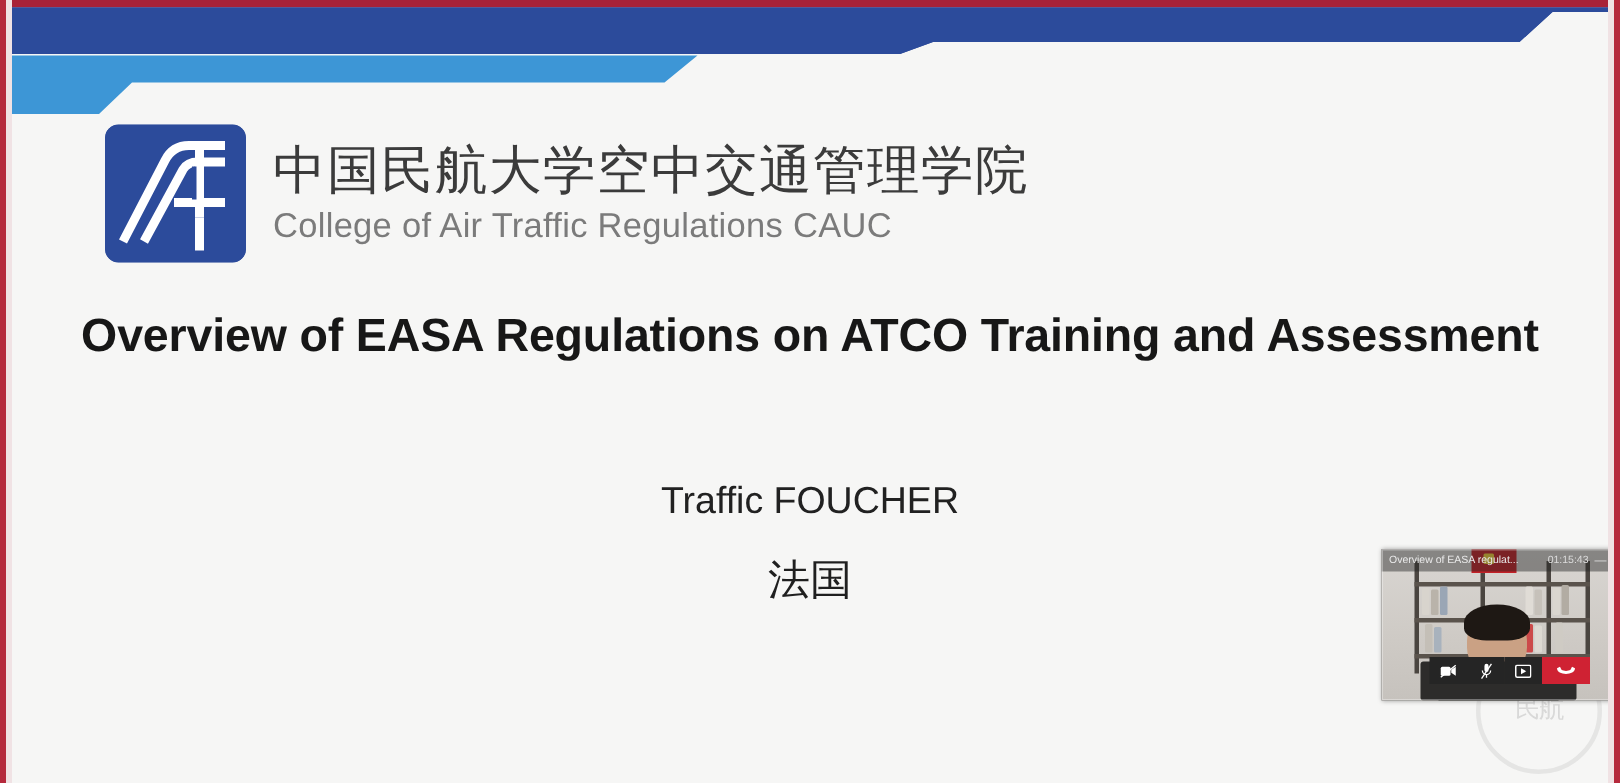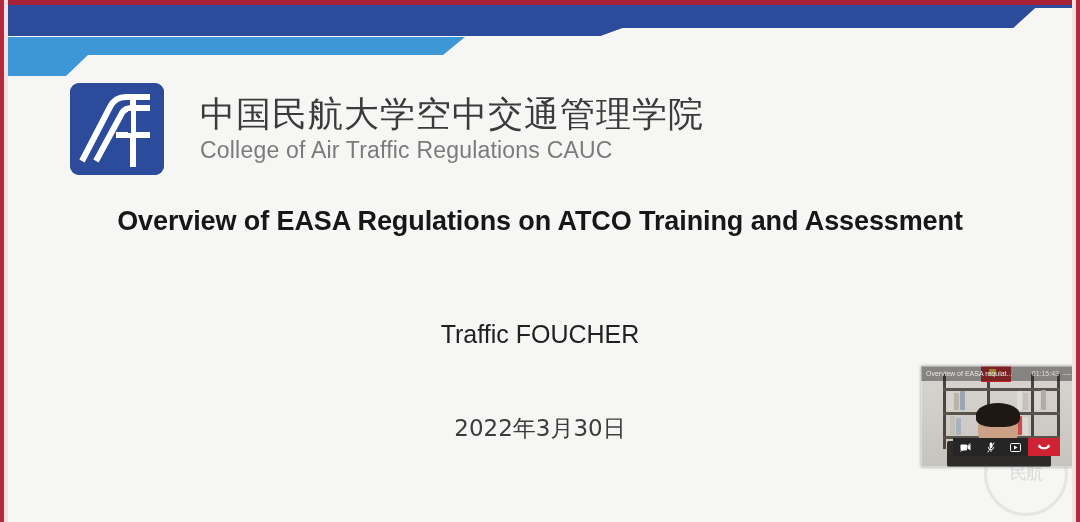--- a/index.html
+++ b/index.html
@@ -54,21 +54,21 @@
   }
   .banner svg { display: block; }
 
   
   .logo-row {
     position: absolute;
     left: 70px;
     top: 83px;
     display: flex;
     align-items: center;
-    gap: 36px;
+    gap: 18px;
     z-index: 20;
   }
   .logo-mark {
     width: 94px;
     height: 92px;
     border-radius: 9px;
     background: #2c4b9b;
     position: relative;
     flex: 0 0 auto;
     overflow: hidden;
@@ -97,21 +97,21 @@
     font-family: "Liberation Sans", sans-serif;
   }
 
   
   .slide-title {
     position: absolute;
     left: 0;
     top: 206px;
     width: 1080px;
     text-align: center;
-    font-size: 27px;
+    font-size: 31px;
     font-weight: bold;
     color: #171717;
     letter-spacing: -0.1px;
     z-index: 20;
     font-family: "Liberation Sans", sans-serif;
   }
 
   
   .presenter-name {
     position: absolute;
@@ -362,21 +362,21 @@
     </div>
     <div class="logo-text">
       <div class="logo-cn">中国民航大学空中交通管理学院</div>
       <div class="logo-en">College of Air Traffic Regulations  CAUC</div>
     </div>
   </div>
 
   <div class="slide-title">Overview of EASA Regulations on ATCO Training and Assessment</div>
 
   <div class="presenter-name">Traffic FOUCHER</div>
-  <div class="presenter-date">2022年3月30日</div>
+  <div class="presenter-country">法国</div>
 
   <div class="watermark">民航</div>
 
   <div class="pip">
 
     <div class="pip-scene">
       <div class="shelf-post" style="left:22px;"></div>
       <div class="shelf-post" style="left:66px;"></div>
       <div class="shelf-post" style="left:110px;"></div>
       <div class="shelf-post" style="left:136px;"></div>

